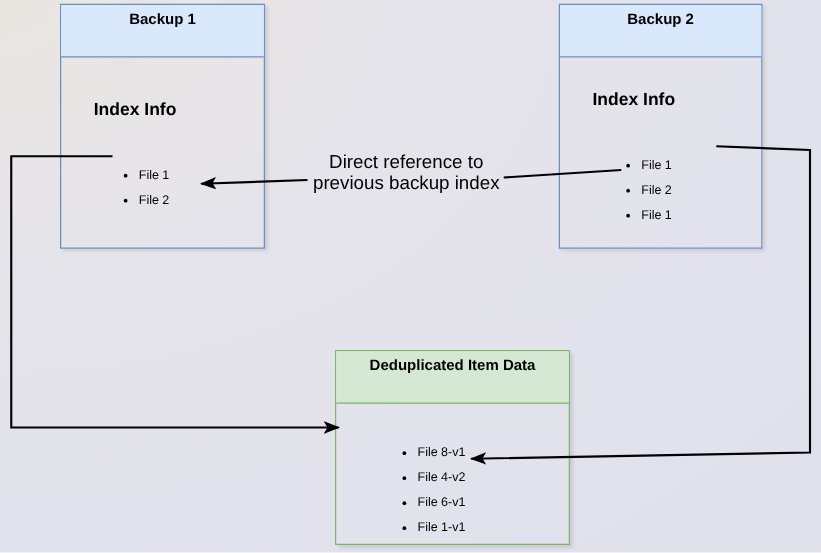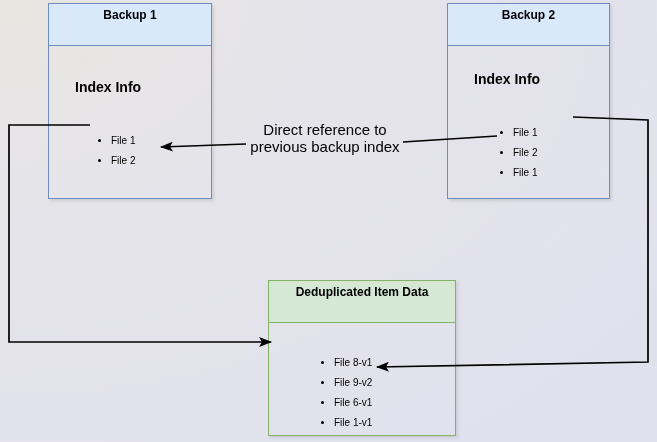--- a/index.html
+++ b/index.html
@@ -96,21 +96,21 @@
       <li>File 1</li>
       <li>File 2</li>
       <li>File 1</li>
     </ul>
   </div>
 
   <div class="node node-green dedup" style="left:248px; top:280px; width:188px; height:156px;margin-left:20px;">
     <div class="node-header">Deduplicated Item Data</div>
     <ul class="file-list">
       <li>File 8-v1</li>
-      <li>File 9-v2</li>
+      <li>File 4-v2</li>
       <li>File 6-v1</li>
       <li>File 1-v1</li>
     </ul>
   </div>
 
   <svg class="arrow-layer" viewBox="0 0 657 442">
     <defs>
       <marker id="arrowhead" markerUnits="userSpaceOnUse" markerWidth="13" markerHeight="10" viewBox="0 0 13 10" refX="12" refY="5" orient="auto">
         <path d="M0,0 L13,5 L0,10 L3,5 Z" fill="#000000"></path>
       </marker>

